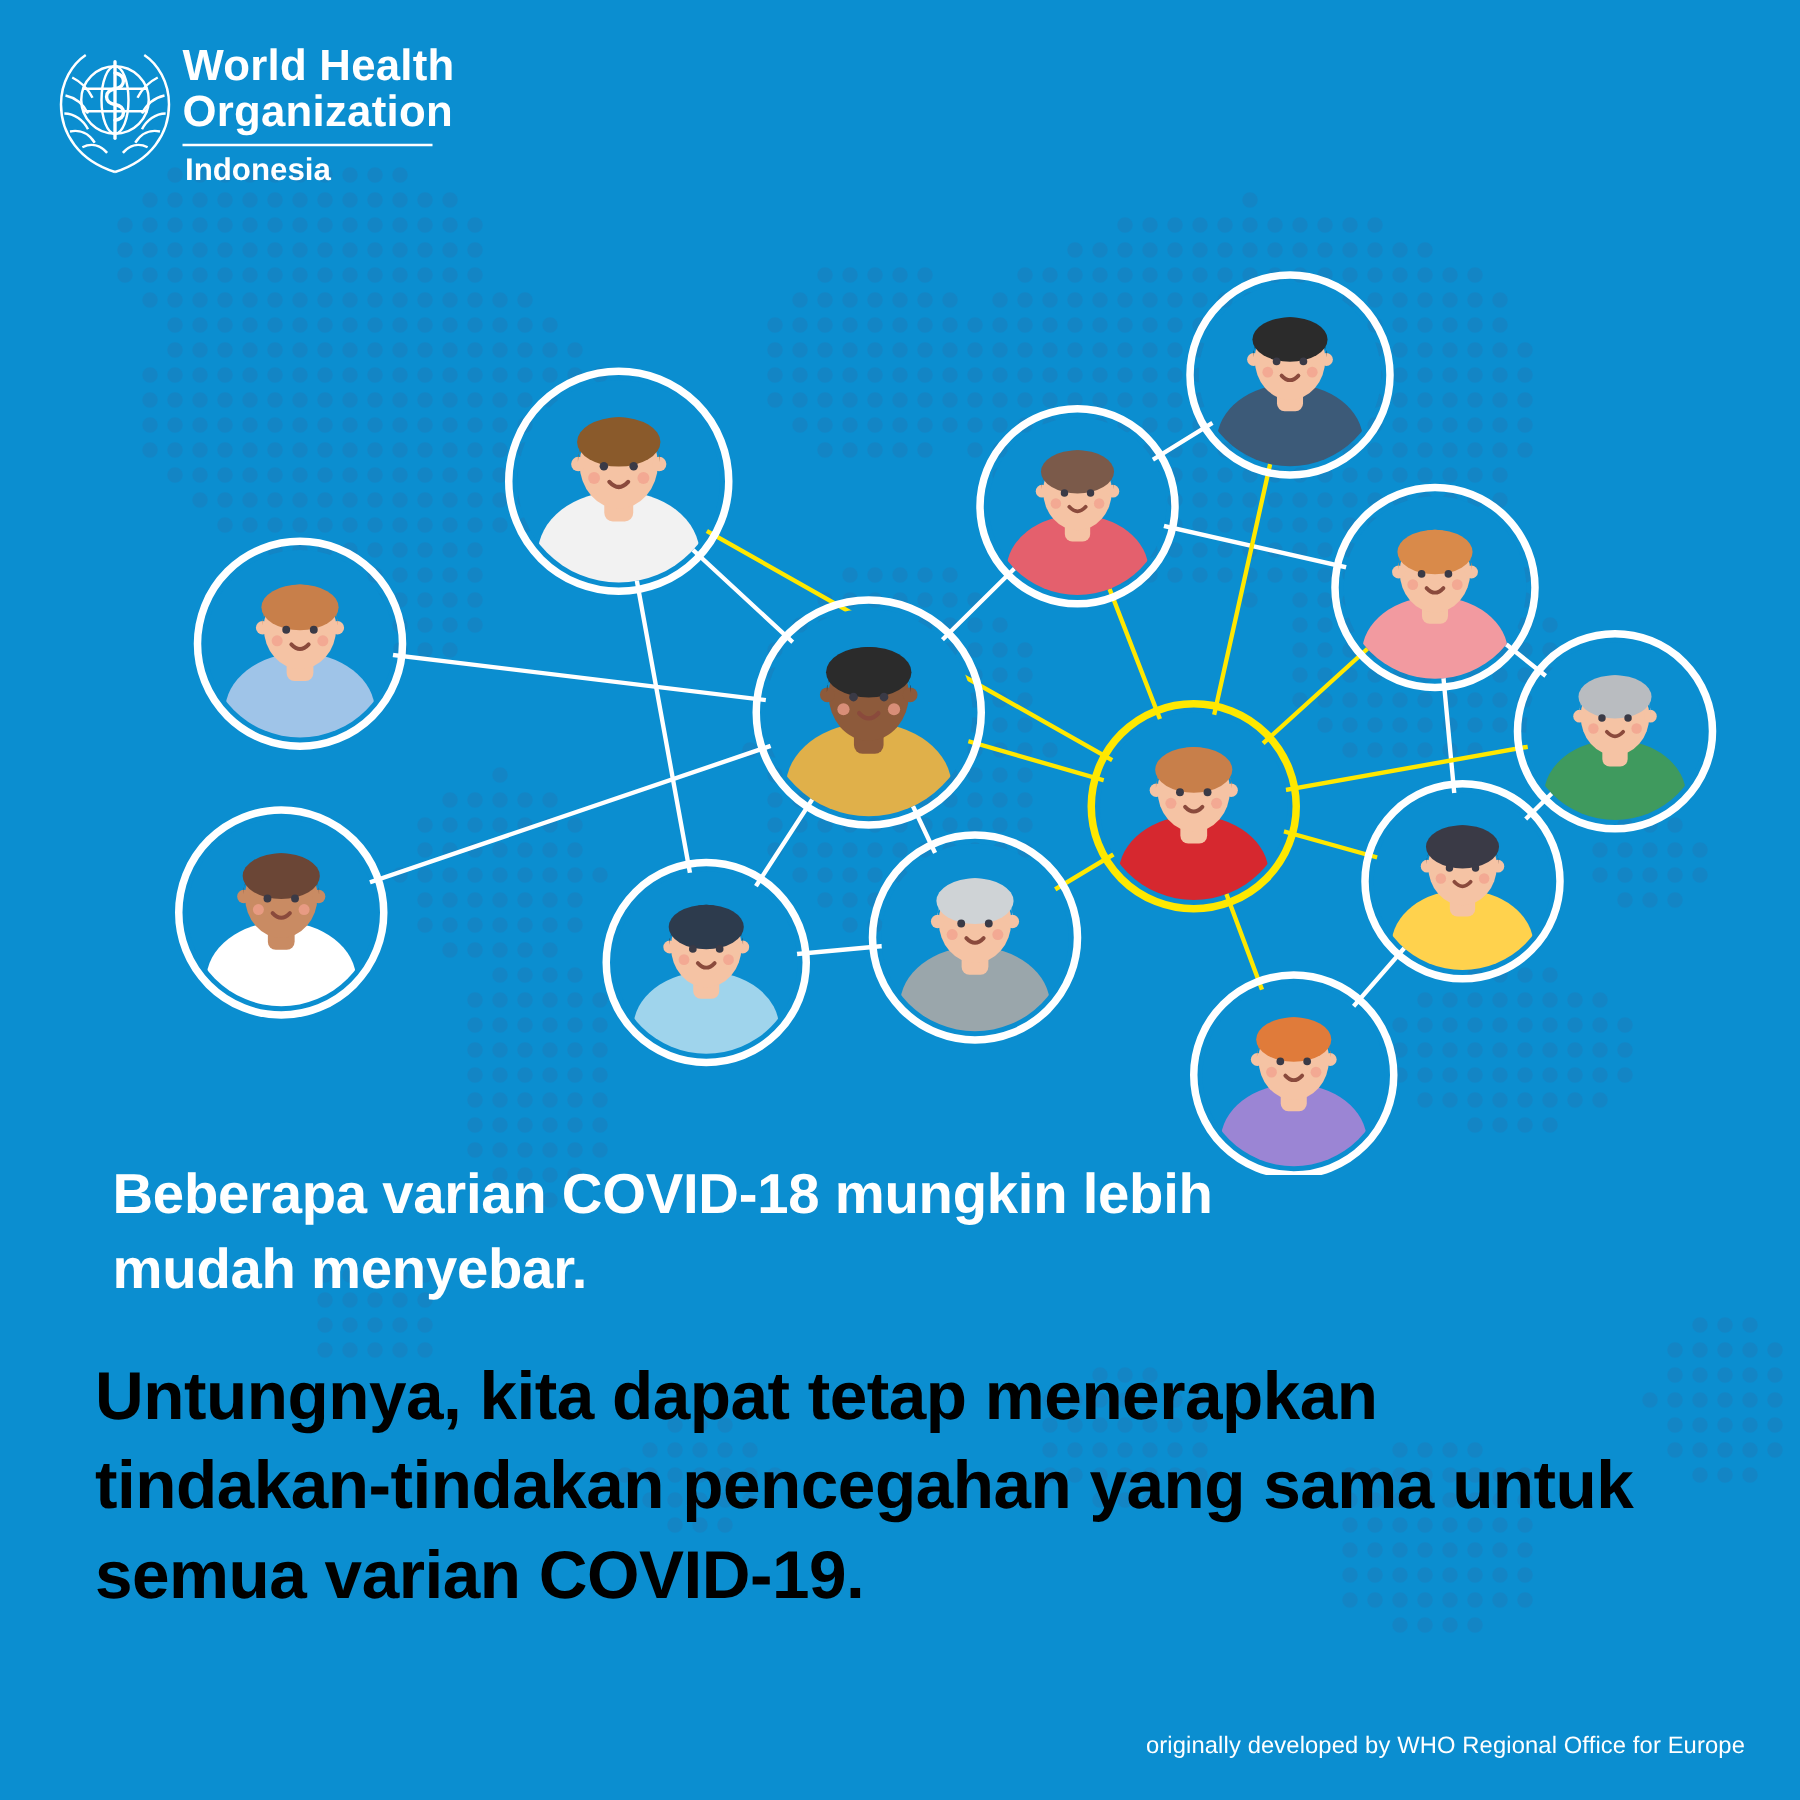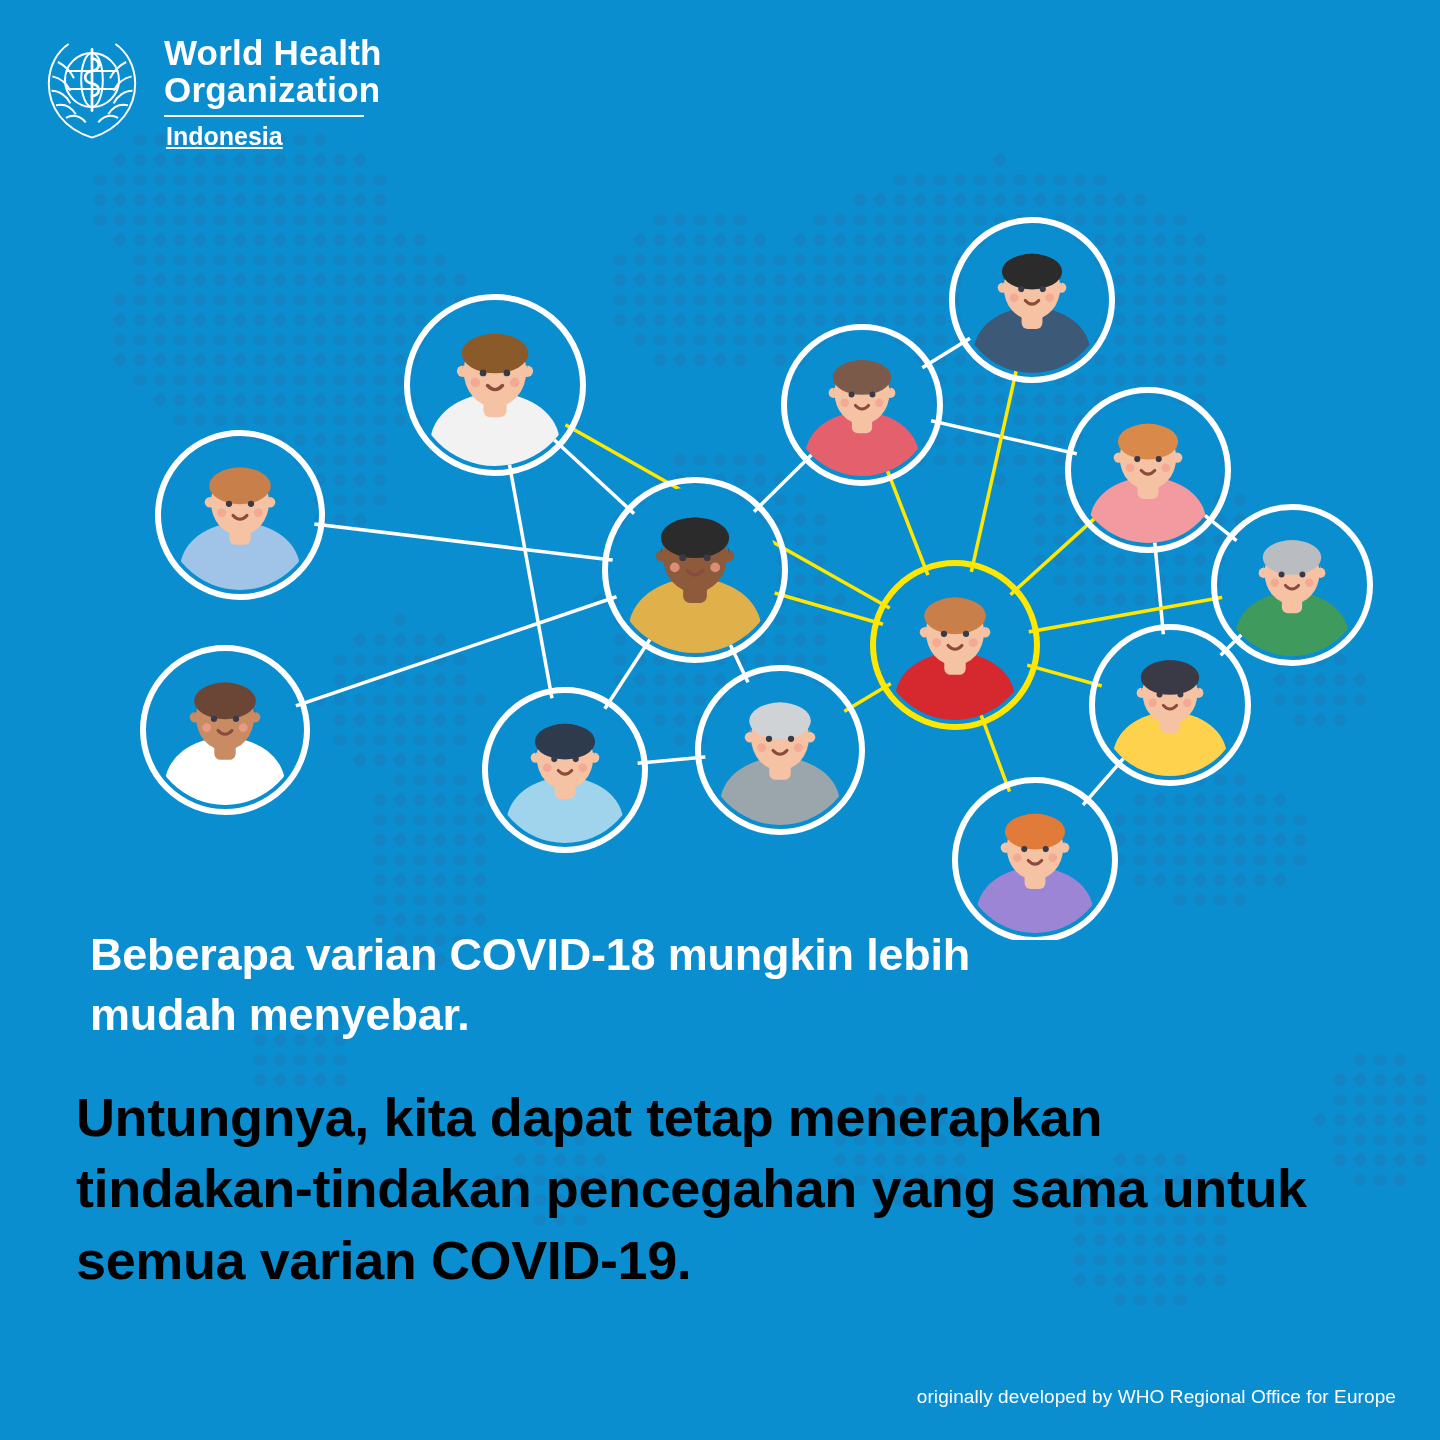--- a/index.html
+++ b/index.html
@@ -23,21 +23,20 @@
     opacity: 0.55;
   }
 
   
   #logo-block {
     position: absolute;
     left: 38px;
     top: 34px;
     display: flex;
     align-items: flex-start;
-    gap: 18px;
   }
   #who-emblem { width: 108px; height: 110px; display: block; }
   .logo-text {
     color: #ffffff;
     line-height: 1.06;
   }
   .logo-text .l1, .logo-text .l2 {
     font-size: 35px;
     font-weight: bold;
     letter-spacing: 0.2px;
@@ -47,21 +46,20 @@
     width: 200px;
     height: 2px;
     background: #ffffff;
     margin: 7px 0 6px 0;
   }
   .logo-text .country {
     font-size: 25px;
     font-weight: bold;
     display: block;
     margin-left: 2px;
-    text-decoration: underline;
   }
 
   
   #network {
     position: absolute;
     left: 0;
     top: 170px;
     width: 1440px;
     height: 770px;
   }

